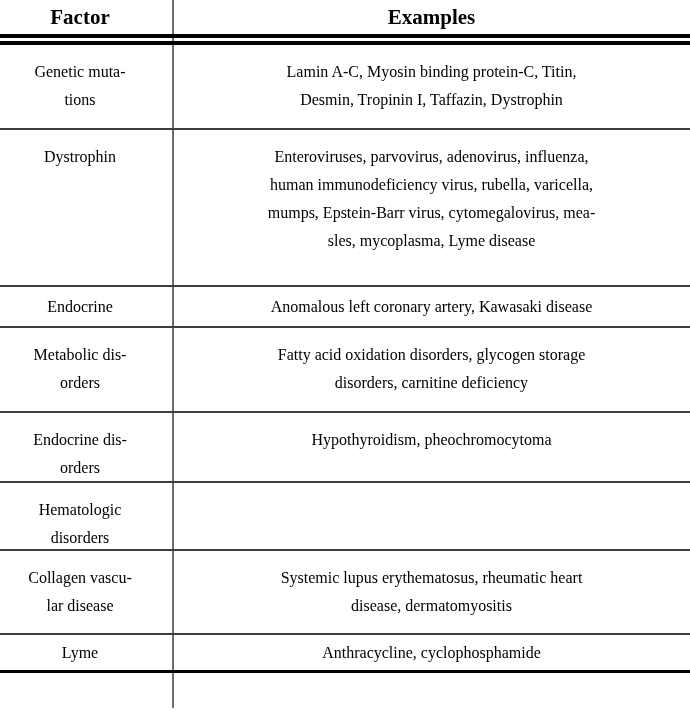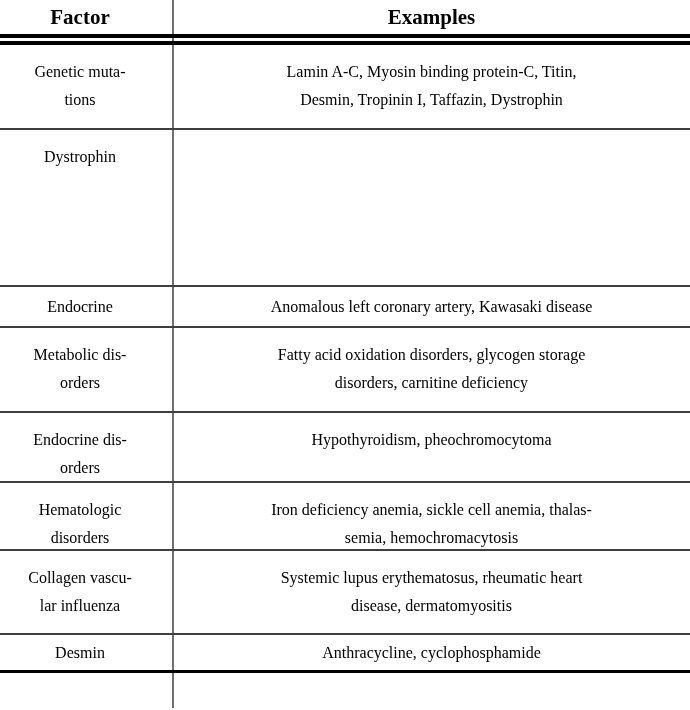--- a/index.html
+++ b/index.html
@@ -105,20 +105,24 @@
 
     <div class="row" style="height:85px">
       <div class="cell fcell">Genetic muta-
 tions</div>
       <div class="cell ecell">Lamin A-C, Myosin binding protein-C, Titin,
 Desmin, Tropinin I, Taffazin, Dystrophin</div>
     </div>
 
     <div class="row" style="height:157px">
       <div class="cell fcell">Dystrophin</div>
+      <div class="cell ecell">Enteroviruses, parvovirus, adenovirus, influenza,
+human immunodeficiency virus, rubella, varicella,
+mumps, Epstein-Barr virus, cytomegalovirus, mea-
+sles, mycoplasma, Lyme disease</div>
     </div>
 
     <div class="row single" style="height:41px">
       <div class="cell fcell">Endocrine</div>
       <div class="cell ecell">Anomalous left coronary artery, Kawasaki disease</div>
     </div>
 
     <div class="row" style="height:85px">
       <div class="cell fcell">Metabolic dis-
 orders</div>
@@ -128,30 +132,28 @@
 
     <div class="row" style="height:70px">
       <div class="cell fcell">Endocrine dis-
 orders</div>
       <div class="cell ecell">Hypothyroidism, pheochromocytoma</div>
     </div>
 
     <div class="row" style="height:68px">
       <div class="cell fcell">Hematologic
 disorders</div>
-      <div class="cell ecell">Iron deficiency anemia, sickle cell anemia, thalas-
-semia, hemochromacytosis</div>
     </div>
 
     <div class="row" style="height:84px">
       <div class="cell fcell">Collagen vascu-
-lar influenza</div>
+lar disease</div>
       <div class="cell ecell">Systemic lupus erythematosus, rheumatic heart
 disease, dermatomyositis</div>
     </div>
 
     <div class="row single last" style="height:38px">
-      <div class="cell fcell">Desmin</div>
+      <div class="cell fcell">Lyme</div>
       <div class="cell ecell">Anthracycline, cyclophosphamide</div>
     </div>
 
   </div>
 </div>
 
 </body></html>

